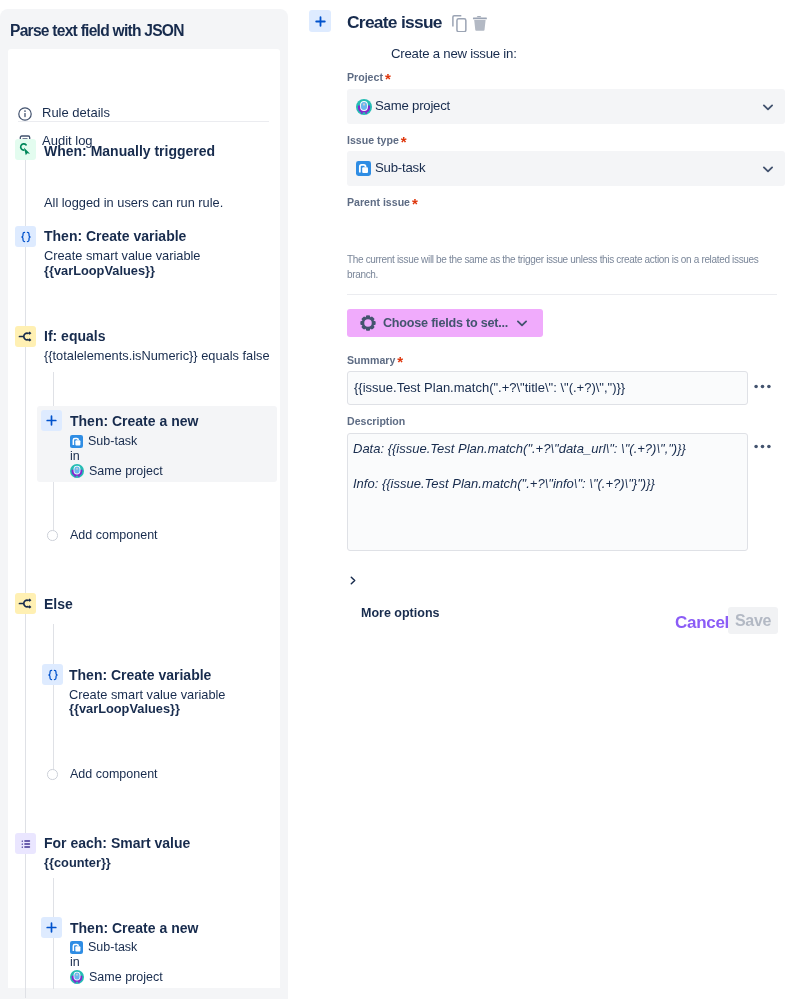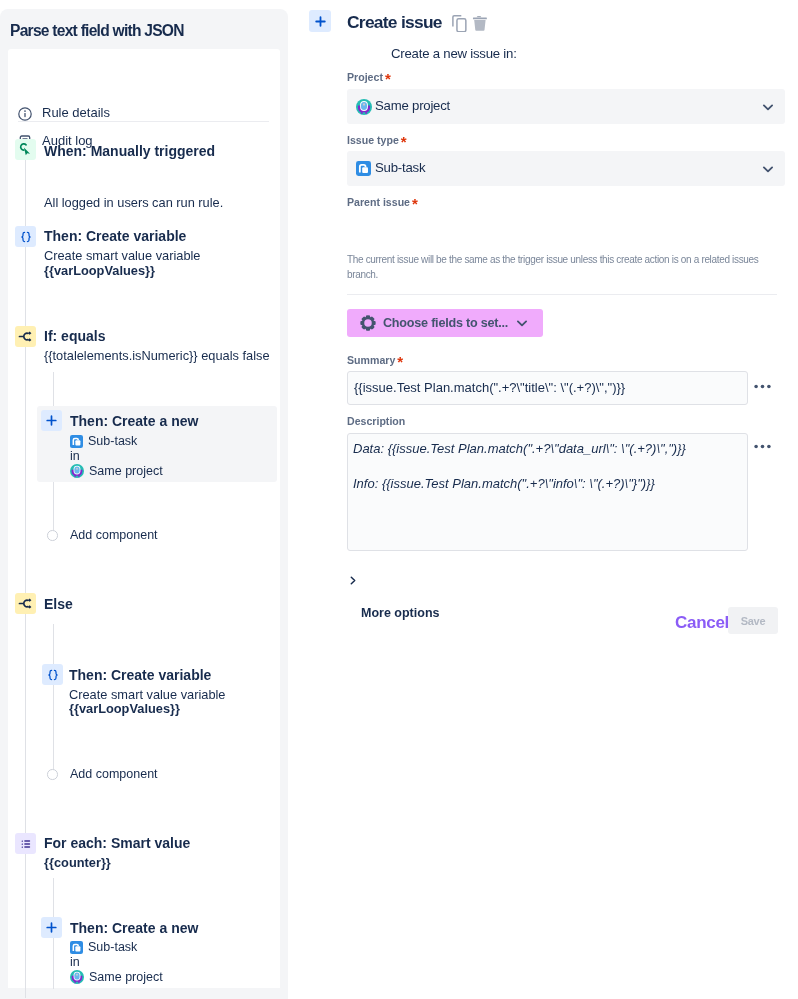--- a/index.html
+++ b/index.html
@@ -74,21 +74,21 @@
   .hint { position:absolute; font-size:10px; color:#7A8699; line-height:15px; letter-spacing:-0.33px; }
   .choose-fields {
     position:absolute; background:#f0abfc; border-radius:3px;
   }
   .choose-text { position:absolute; font-size:12.6px; font-weight:bold; color:#44546F; letter-spacing:-0.22px; }
   .dots { position:absolute; color:#5E6C84; }
   .more-options { position:absolute; font-size:12.5px; font-weight:bold; color:#172B4D; }
   .btn-cancel { position:absolute; font-size:17px; font-weight:bold; color:#8b5cf6; letter-spacing:-0.28px; }
   .btn-save {
     position:absolute; background:#F1F2F4; border-radius:3px; color:#B3B9C4;
-    font-size:11px; font-weight:bold; letter-spacing:-0.28px;
+    font-size:16px; font-weight:bold; letter-spacing:-0.28px;
     display:flex; align-items:center; justify-content:center;
   }
   svg { display:block; }
 </style>
 </head>
 <body>
 
 <div class="page">
 
   <div class="left-panel">

